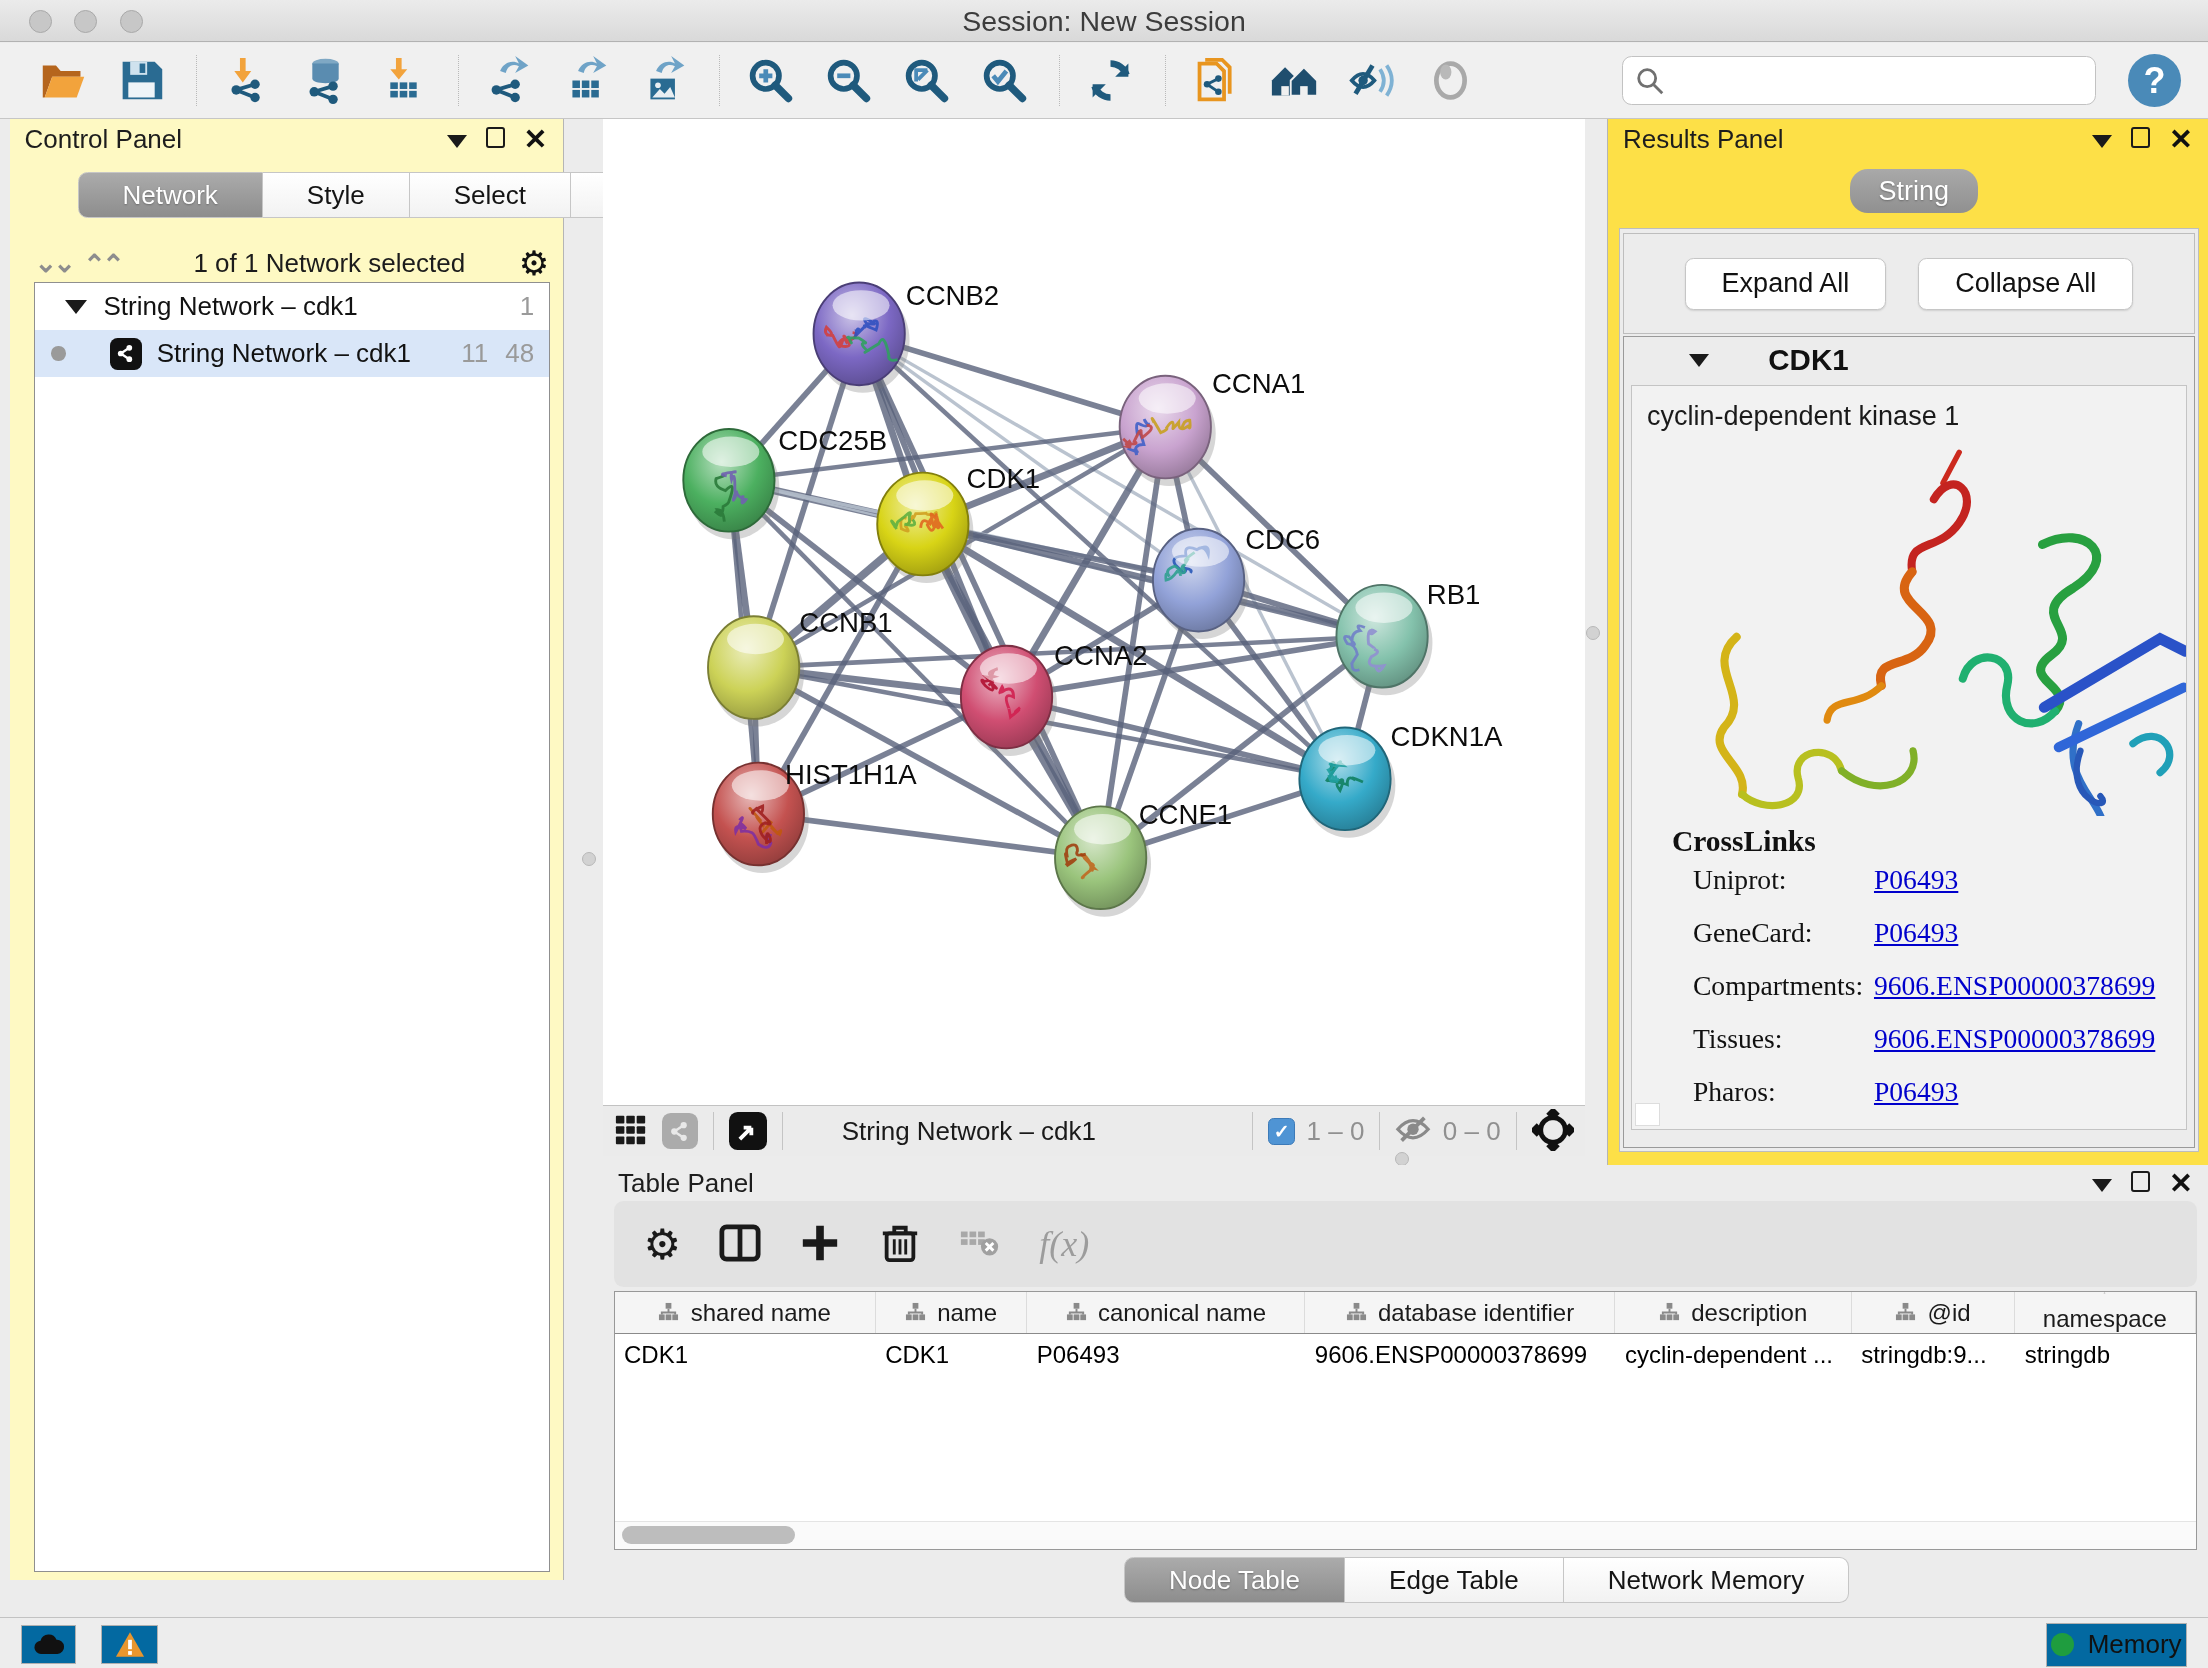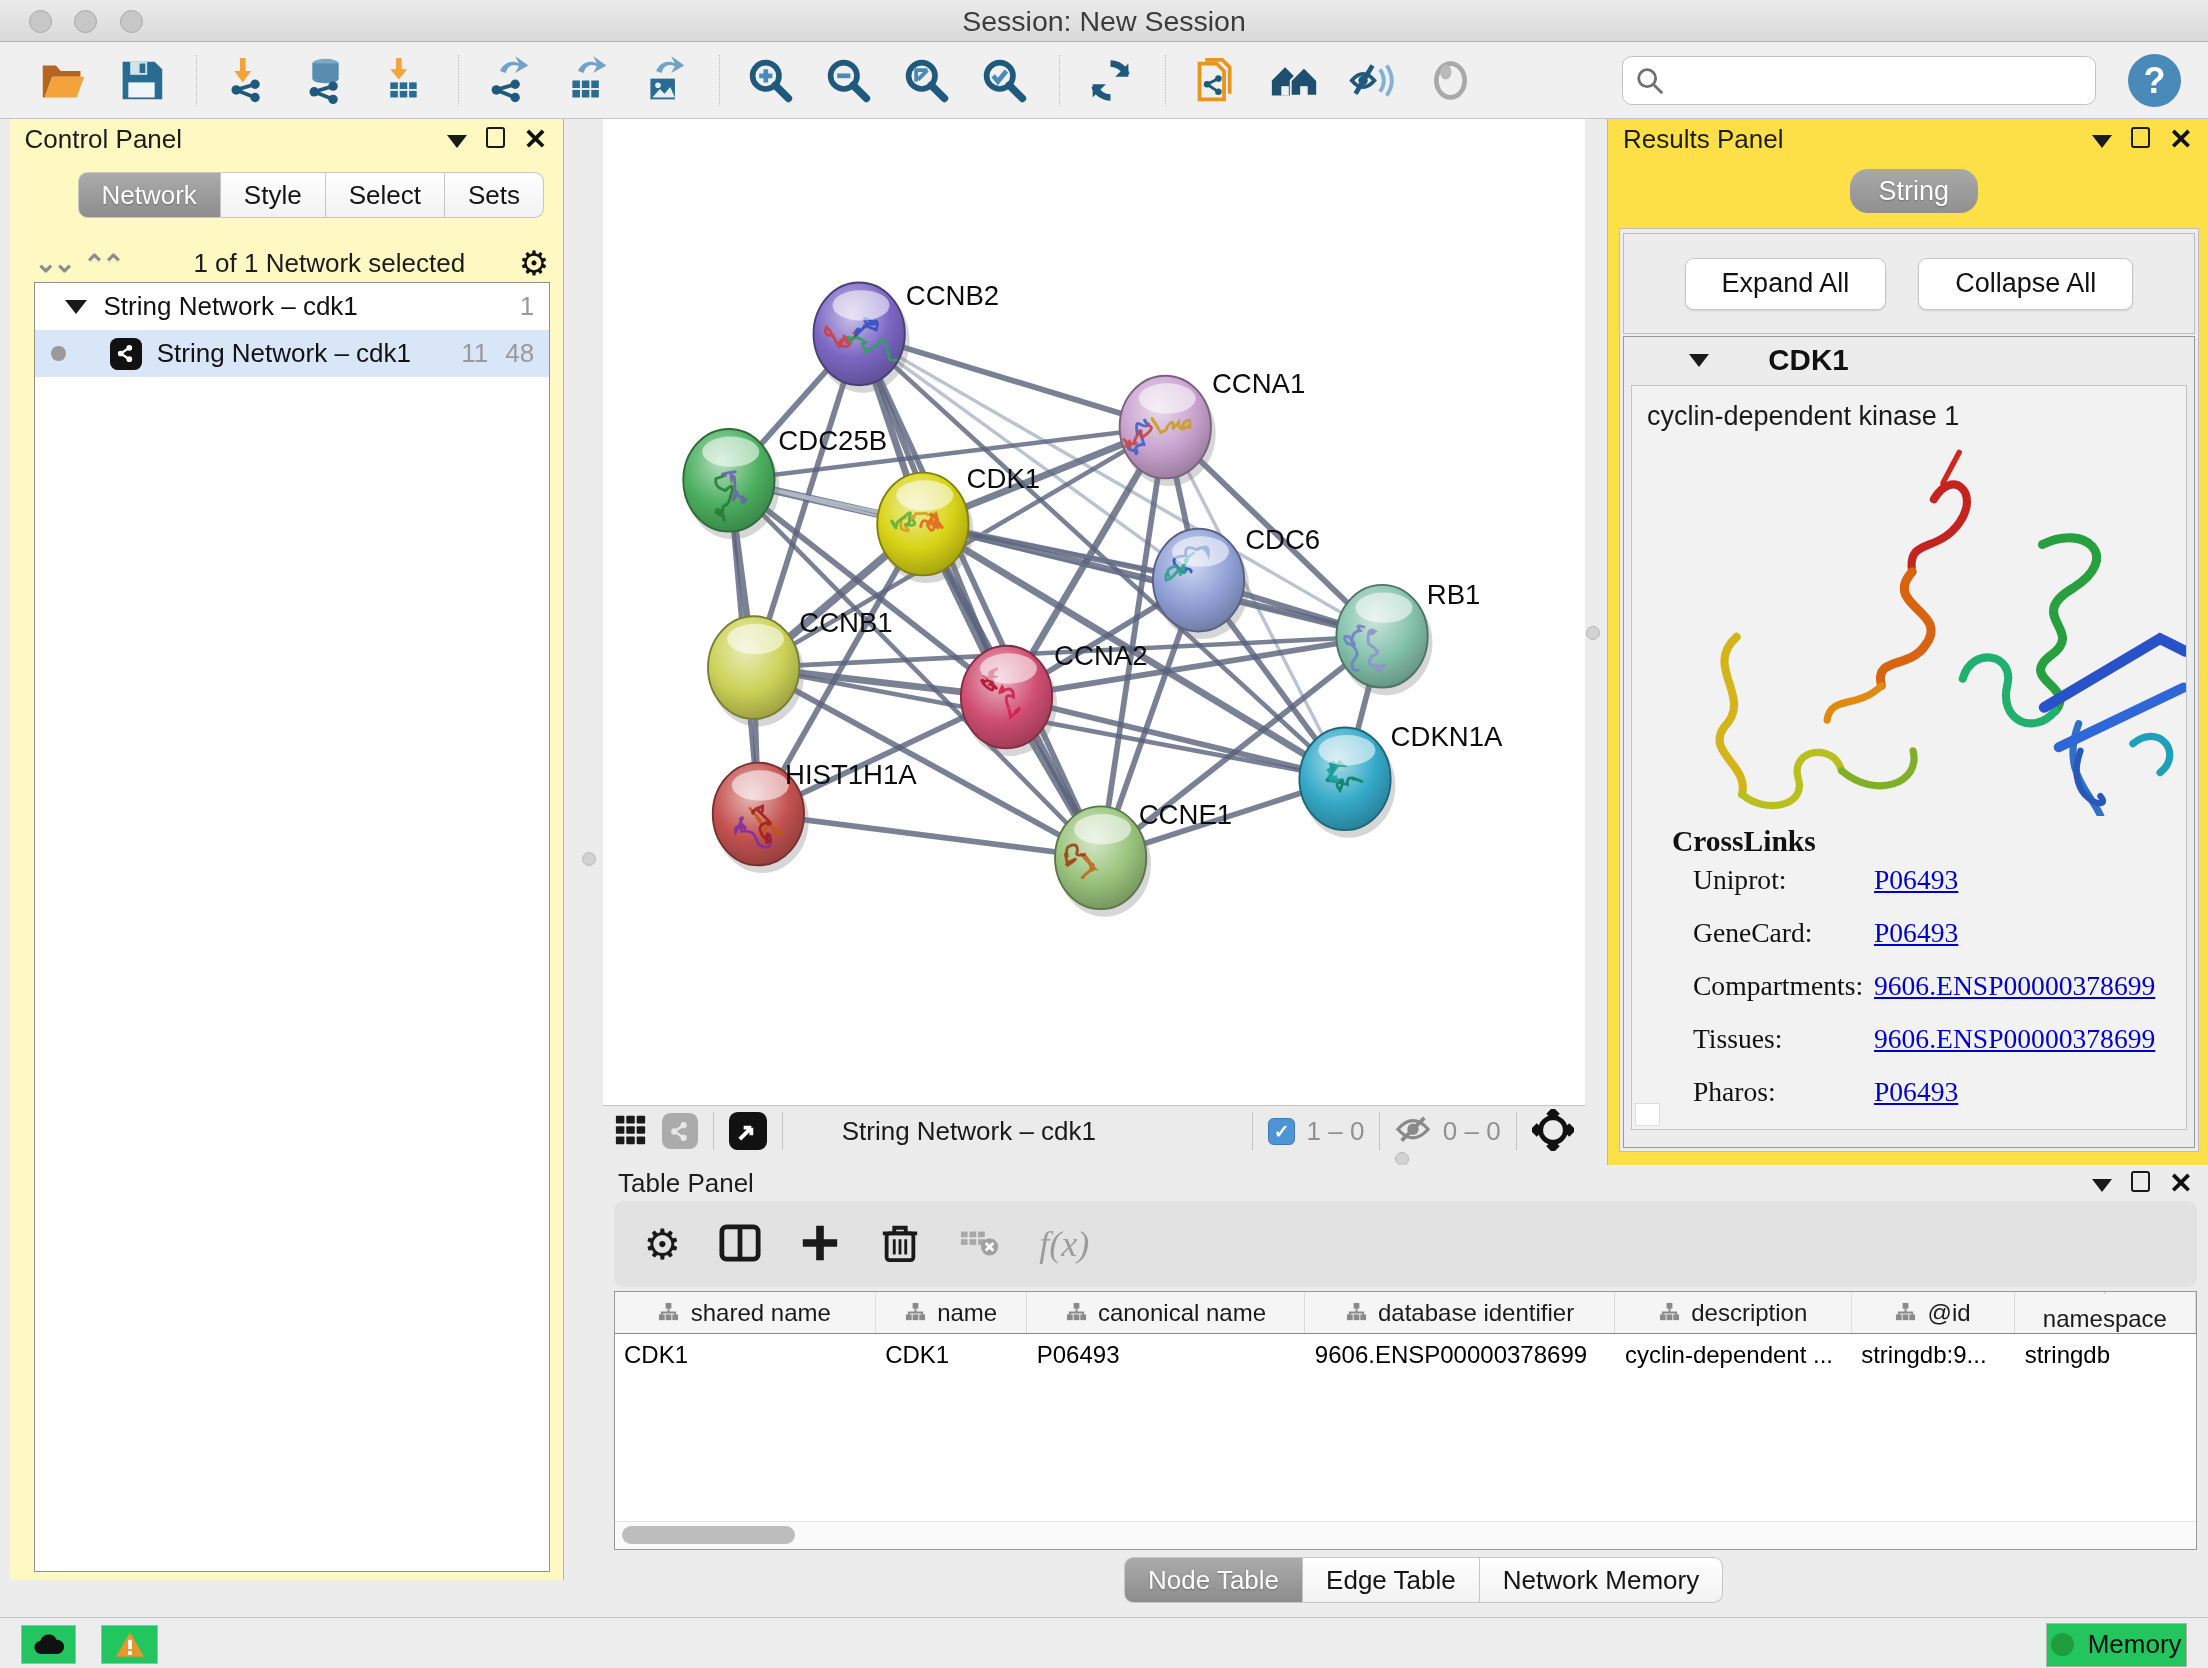--- a/index.html
+++ b/index.html
@@ -32,21 +32,21 @@
   .panel-head { position:absolute; left:0; top:0; right:0; height:40px; display:flex; align-items:center;
     padding:0 15px; font-size:26px; color:#1d1d1d; }
   .panel-head .spacer { flex:1; }
   .ph-ico { margin-left:19px; color:#111; font-size:25px; line-height:25px; }
   .ph-float { width:19px; height:21px; border:2.9px solid #1a1a1a; border-radius:2.9px; }
   .ph-close { font-weight:bold; font-size:28.5px; }
   .dd-tri { width:0; height:0; border-left:10.5px solid transparent; border-right:10.5px solid transparent;
     border-top:13.3px solid #1a1a1a; display:inline-block; }
 
   .seg { display:flex; }
-  .seg .tab { height:46px; line-height:44px; padding:0 23px; font-size:26px; color:#141414;
+  .seg .tab { height:46px; line-height:44px; padding:0 44px; font-size:26px; color:#141414;
     background:linear-gradient(#ffffff,#f2f2f2); border:1px solid #c6c6c6; border-left:none; }
   .seg .tab:first-child { border-left:1px solid #c6c6c6; border-radius:9.5px 0 0 9.5px; }
   .seg .tab:last-child { border-radius:0 9.5px 9.5px 0; }
   .seg .tab.selected { background:linear-gradient(#ababab,#8d8d8d); color:#fff; text-shadow:0 1px 1.9px #6d6d6d; }
 
   
   .control-panel { position:absolute; left:9.5px; top:119px; width:554px; height:1461px; background:#fef9c3;
     border-right:1px solid #b5b5b5; }
   .cp-tabs { position:absolute; left:68px; top:53px; }
   .cp-selbar { position:absolute; left:25px; right:13.3px; top:124px; height:40px; display:flex;
@@ -111,21 +111,21 @@
   .tbl-header .col { display:flex; align-items:center; justify-content:center; gap:11.4px; font-size:24px;
     color:#1a1a1a; border-right:1px solid #dcdcdc; overflow:hidden; white-space:nowrap; }
   .tbl-row { display:flex; height:40px; }
   .tbl-row .cell { font-size:24px; color:#000; padding:6.7px 0 0 9.5px; overflow:hidden; white-space:nowrap; }
   .tbl-scroll { position:absolute; left:0; right:0; bottom:0; height:28.5px; background:#fafafa; border-top:1px solid #e4e4e4; }
   .tbl-thumb { position:absolute; left:7.6px; top:4.8px; width:173px; height:18px; border-radius:9.5px; background:#bdbdbd; }
   .tp-tabs { position:absolute; left:521px; top:392px; }
 
   
   .statusbar { position:absolute; left:0; bottom:0; width:100%; height:51px; background:#ededed; border-top:1px solid #c2c2c2; }
-  .sb-btn { position:absolute; top:6.7px; height:39px; background:#22c55e; border:1.9px solid #b0b0b0;
+  .sb-btn { position:absolute; top:6.7px; height:39px; background:#0369a1; border:1.9px solid #b0b0b0;
     display:flex; align-items:center; justify-content:center; }
   .mem-dot { width:23px; height:23px; border-radius:50%; background:#1f9d3f; margin-right:13.3px; }
   .mem-lbl { font-size:26px; color:#111; }
 </style>
 </head>
 <body>
 
 <div class="app">
 
   <div class="titlebar">

